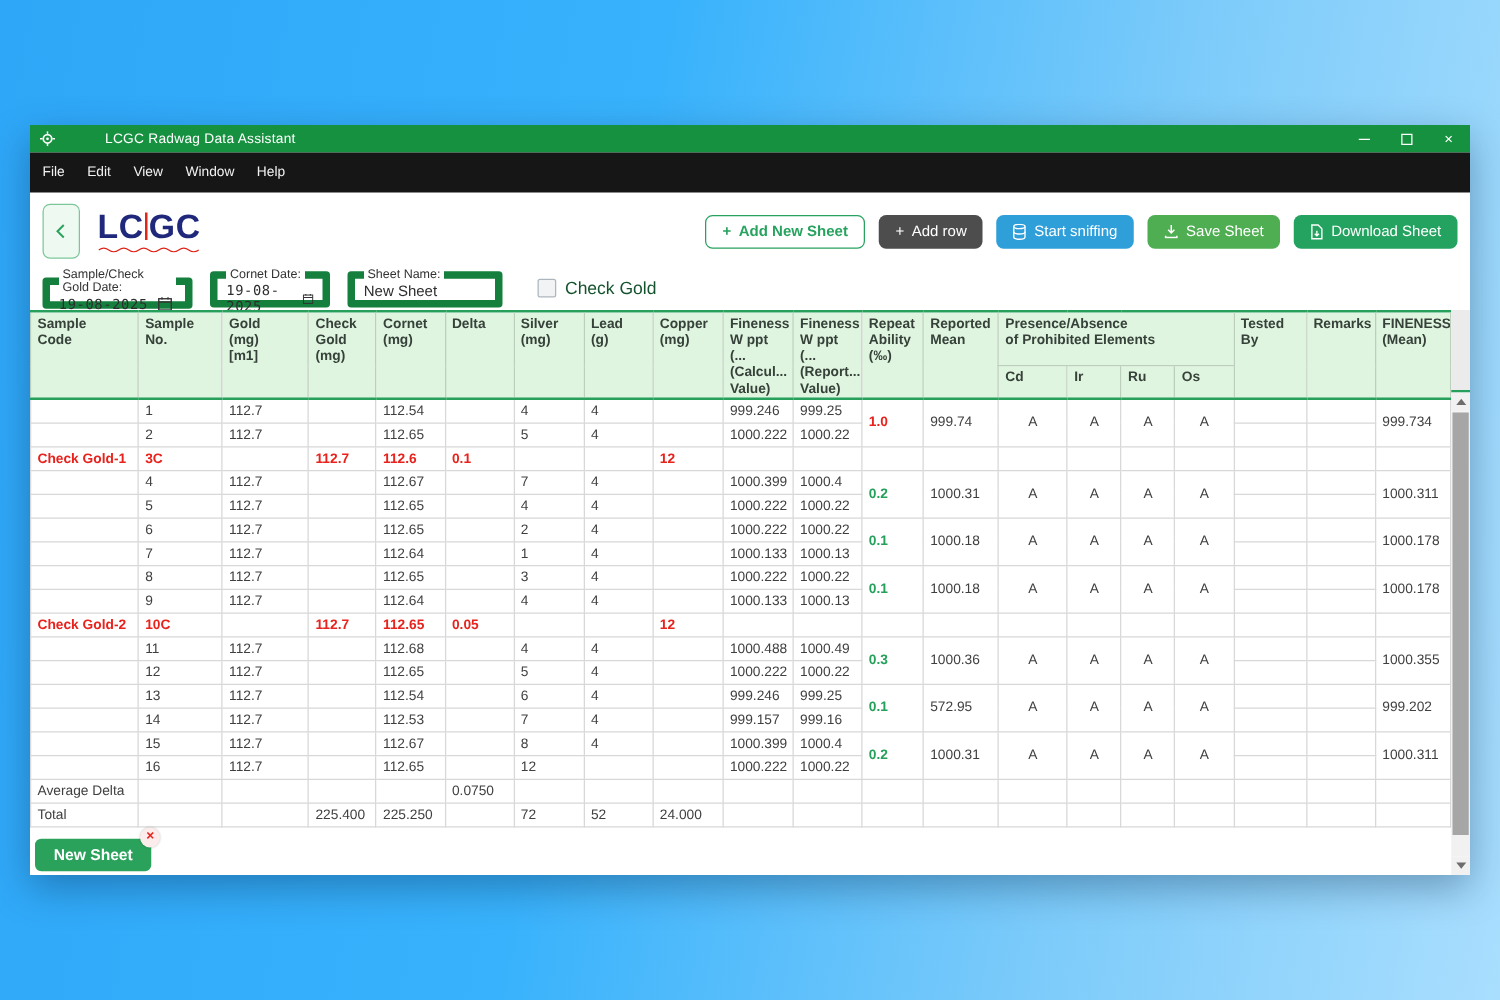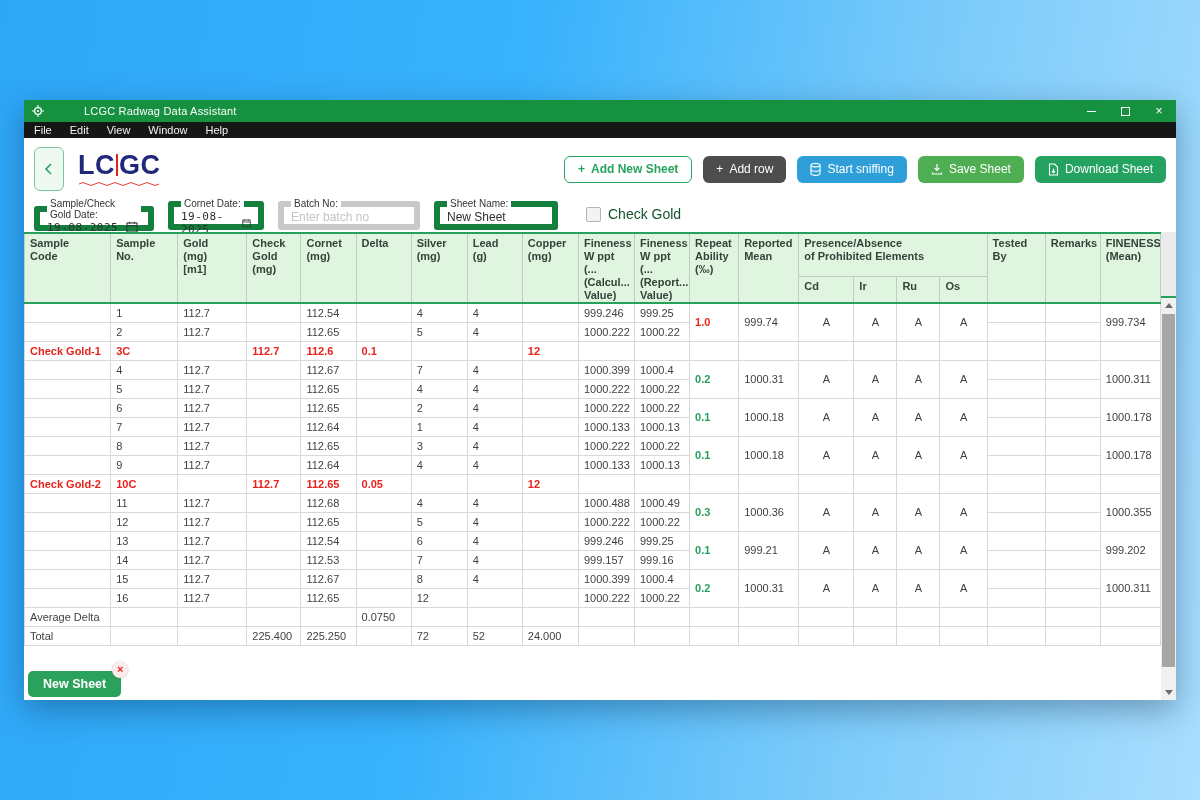--- a/index.html
+++ b/index.html
@@ -15,21 +15,21 @@
   }
   
   .titlebar { height:22px; background:#16913f; display:flex; align-items:center; color:#fff; flex:none; }
   .titlebar .app-icon { margin:0 6px 0 8px; display:flex; }
   .titlebar .title { font-size:11px; letter-spacing:.2px;margin-left:34px; }
   .win-controls { margin-left:auto; display:flex; height:100%; }
   .win-btn { width:34px; height:100%; display:flex; align-items:center; justify-content:center; font-size:12px; color:#fff; cursor:default; }
   .max-glyph { width:9px; height:9px; border:1px solid #fff; display:inline-block; }
   .min-glyph { width:9px; border-top:1px solid #fff; display:inline-block; }
   
-  .menubar { height:16px; background:#161616; display:flex; align-items:center; gap:18px; padding:0 10px; flex:none; }
+  .menubar { height:32px; background:#161616; display:flex; align-items:center; gap:18px; padding:0 10px; flex:none; }
   .menu-item { color:#f2f2f2; font-size:11px; }
   
   .toolbar { height:58px; display:flex; align-items:center; padding:8px 10px 4px; flex:none; }
   .back-btn { width:30px; height:44px; border:1px solid #7cc79a; background:#eef9f1; border-radius:6px;
               display:flex; align-items:center; justify-content:center; margin-right:14px; }
   .logo { display:flex; flex-direction:column; line-height:1; }
   .logo-row { display:flex; align-items:center; }
   .logo-txt { font-size:27px; font-weight:bold; color:#20287c; letter-spacing:.5px; }
   .logo-divider { width:2px; height:22px; background:#e02418; margin:0 1px; position:relative; top:-1px; }
   .logo-tagline { margin-top:2px; height:5px; }
@@ -192,26 +192,20 @@
       <div class="f-val">
           <span class="mono">19-08-2025</span>
         <svg width="12" height="12" viewBox="0 0 12 12">
           <rect x="1" y="2" width="10" height="9" fill="none" stroke="#333" stroke-width="1.1"></rect>
           <line x1="1" y1="4.6" x2="11" y2="4.6" stroke="#333" stroke-width="1.1"></line>
           <line x1="3.6" y1="0.8" x2="3.6" y2="2.6" stroke="#333" stroke-width="1.1"></line>
           <line x1="8.4" y1="0.8" x2="8.4" y2="2.6" stroke="#333" stroke-width="1.1"></line>
         </svg>
       </div>
     </fieldset>
-    <fieldset class="fs-batch">
-      <legend>Batch No:</legend>
-      <div class="f-val">
-          <span>Enter batch no</span>
-        </div>
-    </fieldset>
     <fieldset class="fs-sheet">
       <legend>Sheet Name:</legend>
       <div class="f-val">
           <span>New Sheet</span>
         </div>
     </fieldset>
     <div class="checkwrap">
       <span class="checkbox"></span>
       <span class="checklabel">Check Gold</span>
     </div>
@@ -526,21 +520,21 @@
             <td>112.7</td>
             <td></td>
             <td>112.54</td>
             <td></td>
             <td>6</td>
             <td>4</td>
             <td></td>
             <td>999.246</td>
             <td>999.25</td>
             <td rowspan="2" class="merged val-green">0.1</td>
-            <td rowspan="2" class="merged">999.21</td>
+            <td rowspan="2" class="merged">572.95</td>
             <td rowspan="2" class="merged center">A</td>
             <td rowspan="2" class="merged center">A</td>
             <td rowspan="2" class="merged center">A</td>
             <td rowspan="2" class="merged center">A</td>
             <td></td>
             <td></td>
             <td rowspan="2" class="merged">999.202</td>
           </tr>
           <tr>
             <td></td>

